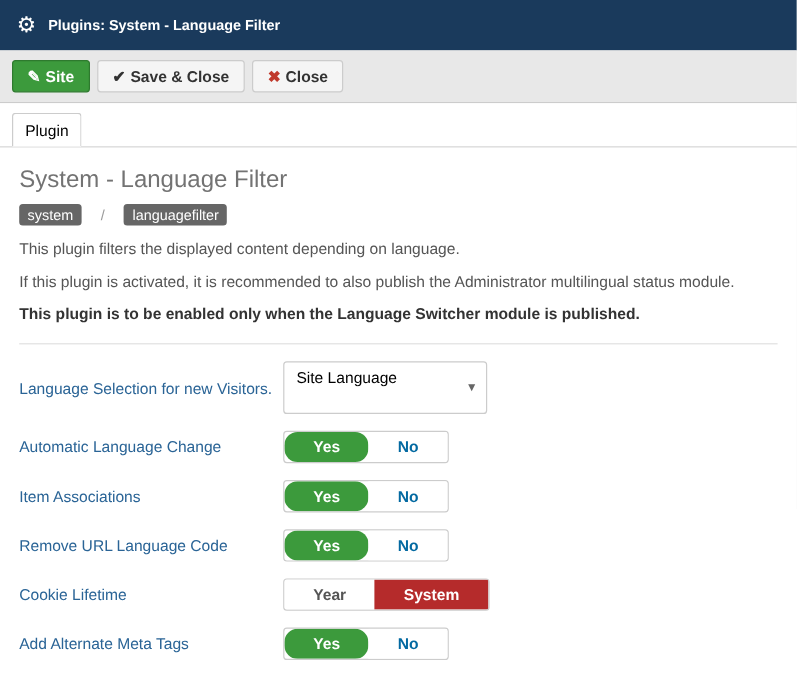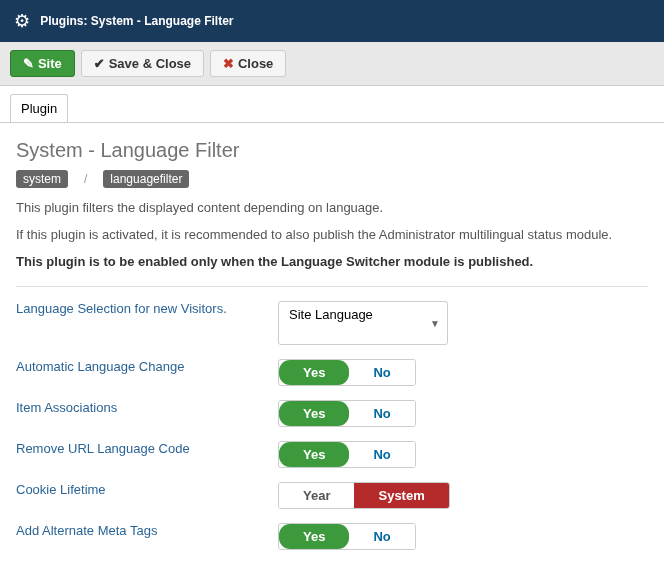--- a/index.html
+++ b/index.html
@@ -110,23 +110,22 @@
 
     .divider {
       border: none;
       border-top: 1px solid #e0e0e0;
       margin: 14px 0;
     }
 
     
     .form-row {
       display: flex;
-      align-items: flex-start;
+      align-items: center;
       margin-bottom: 14px;
-      gap: 42px;
     }
     .form-label {
       width: 220px;
       color: #2a6496;
       font-size: 13px;
     }
     .form-control {
       flex: 1;
     }
 

